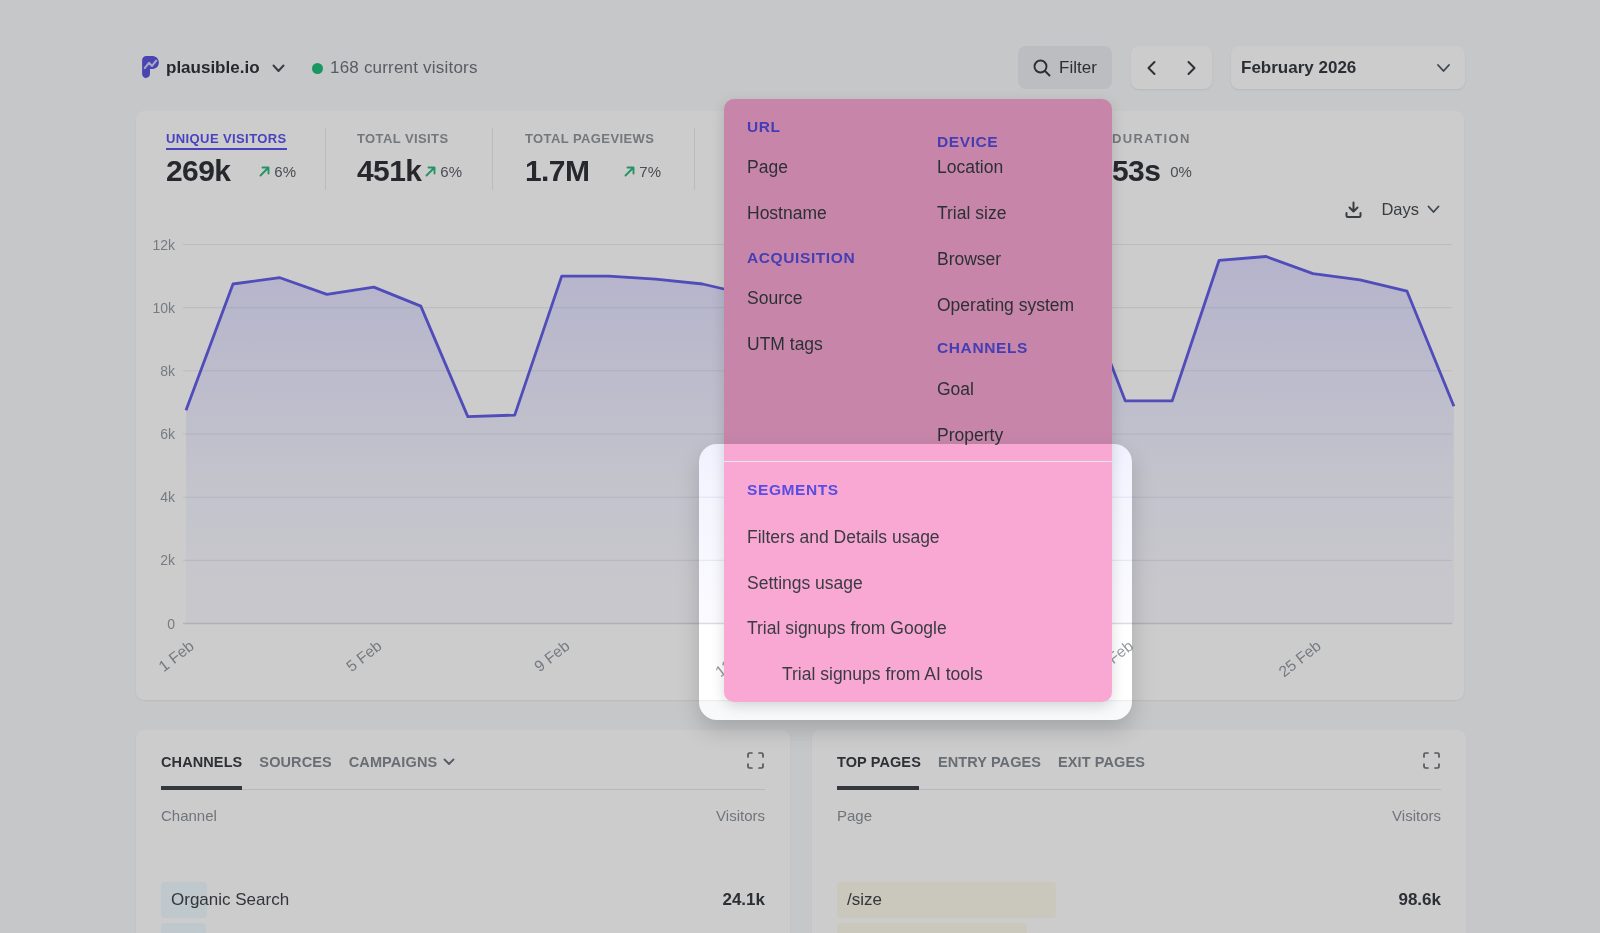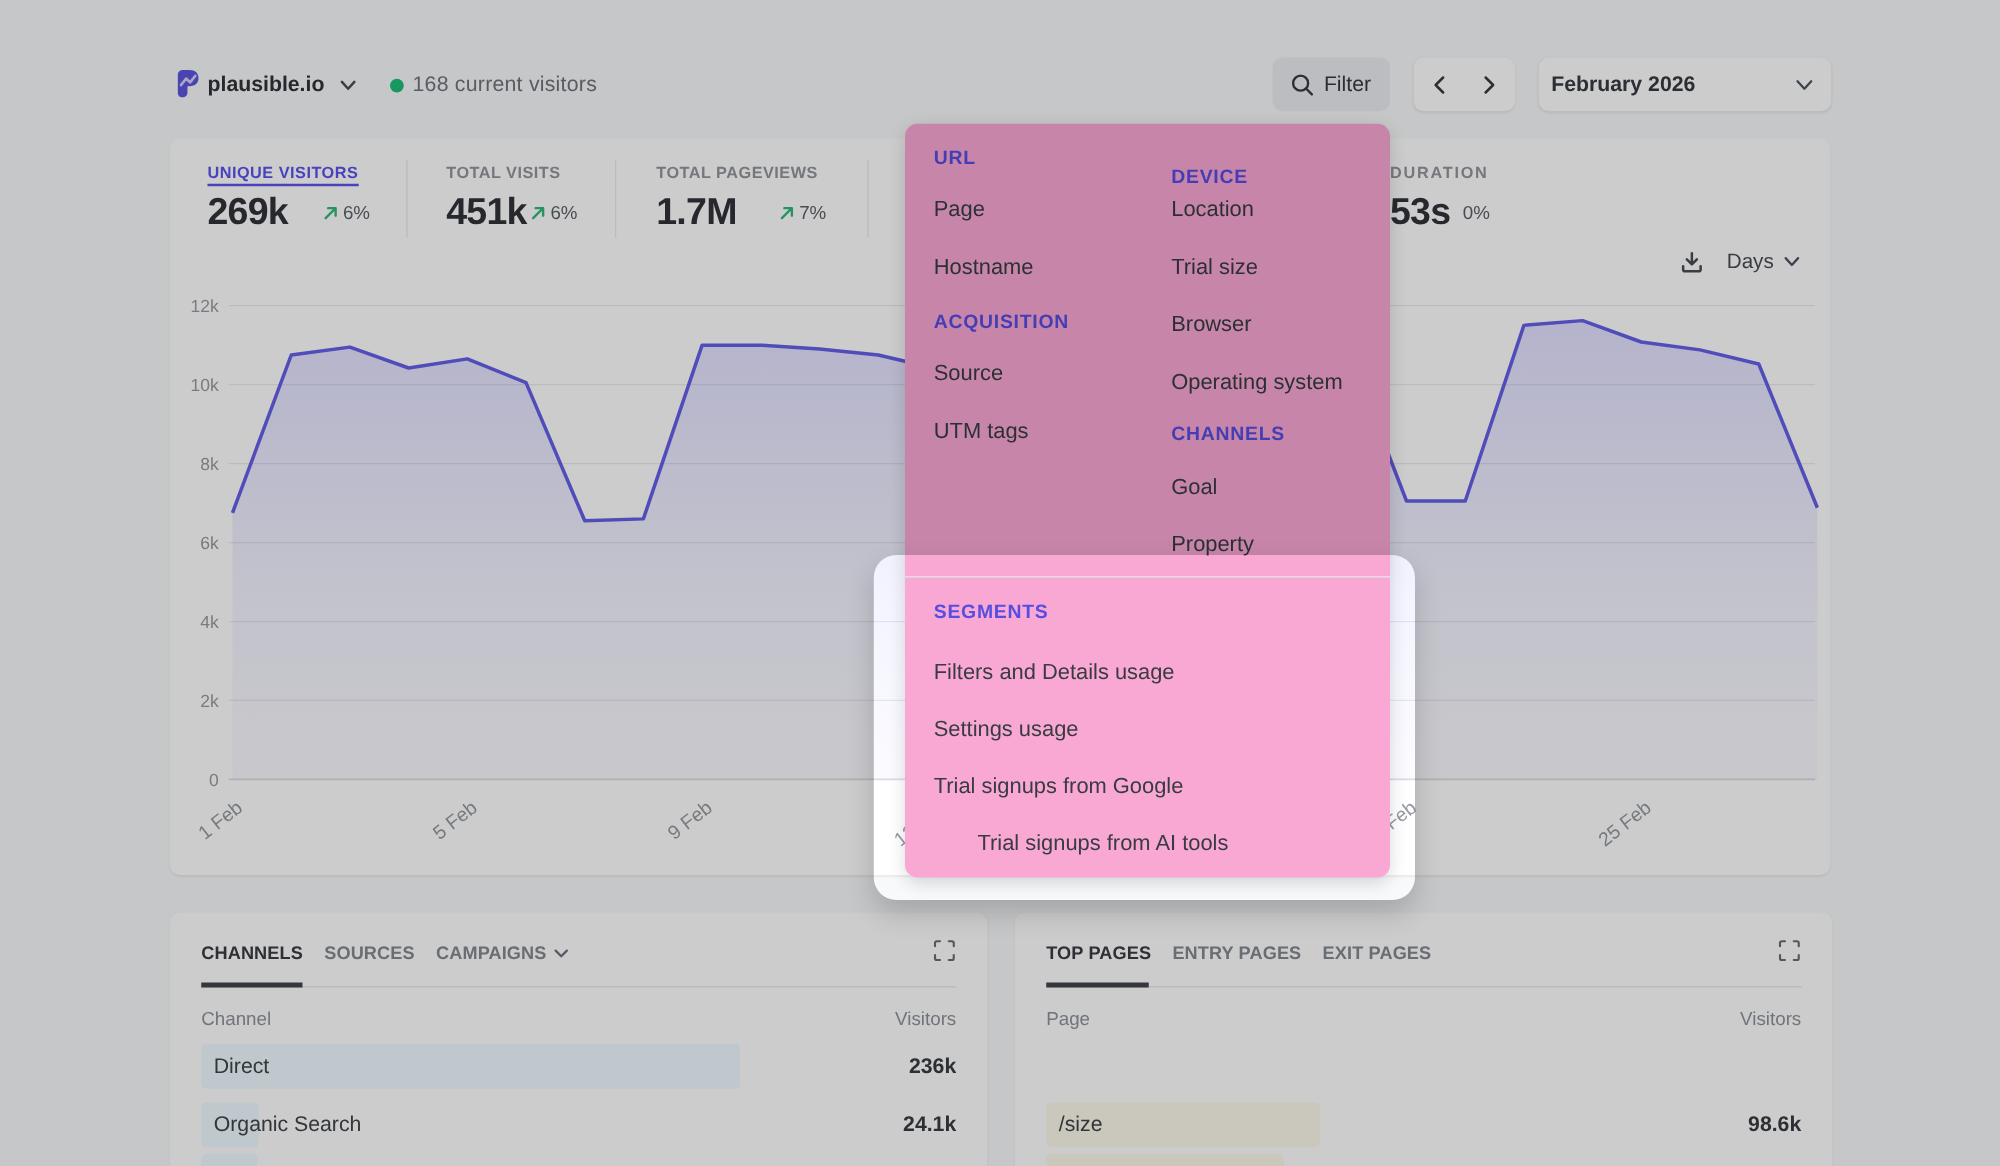--- a/index.html
+++ b/index.html
@@ -193,25 +193,20 @@
     <span class="exp"><svg width="19" height="19" viewBox="0 0 19 19">
           <path d="M2 6 V3.5 A1.5 1.5 0 0 1 3.5 2 H6 M13 2 H15.5 A1.5 1.5 0 0 1 17 3.5 V6 M17 13 V15.5 A1.5 1.5 0 0 1 15.5 17 H13 M6 17 H3.5 A1.5 1.5 0 0 1 2 15.5 V13" fill="none" stroke="#6a6e73" stroke-width="1.7" stroke-linecap="round"></path>
         </svg></span>
   </div>
   <div class="tabrule"></div>
   <div class="tabon" style="left:25px;width:81px;"></div>
   <div class="thead">
       <span>Channel</span>
       <span>Visitors</span>
     </div>
-  <div class="row" style="top:105px;">
-      <div class="bar bluebar" style="width:431px;"></div>
-      <span class="nm">Direct</span>
-      <span class="vl">236k</span>
-    </div>
   <div class="row" style="top:151.5px;">
       <div class="bar bluebar" style="width:46px;"></div>
       <span class="nm">Organic Search</span>
       <span class="vl">24.1k</span>
     </div>
   <div class="row" style="top:192.5px;">
       <div class="bar bluebar" style="width:45px;"></div>
       <span class="nm">Organic Social</span>
       <span class="vl">16.4k</span>
     </div>

